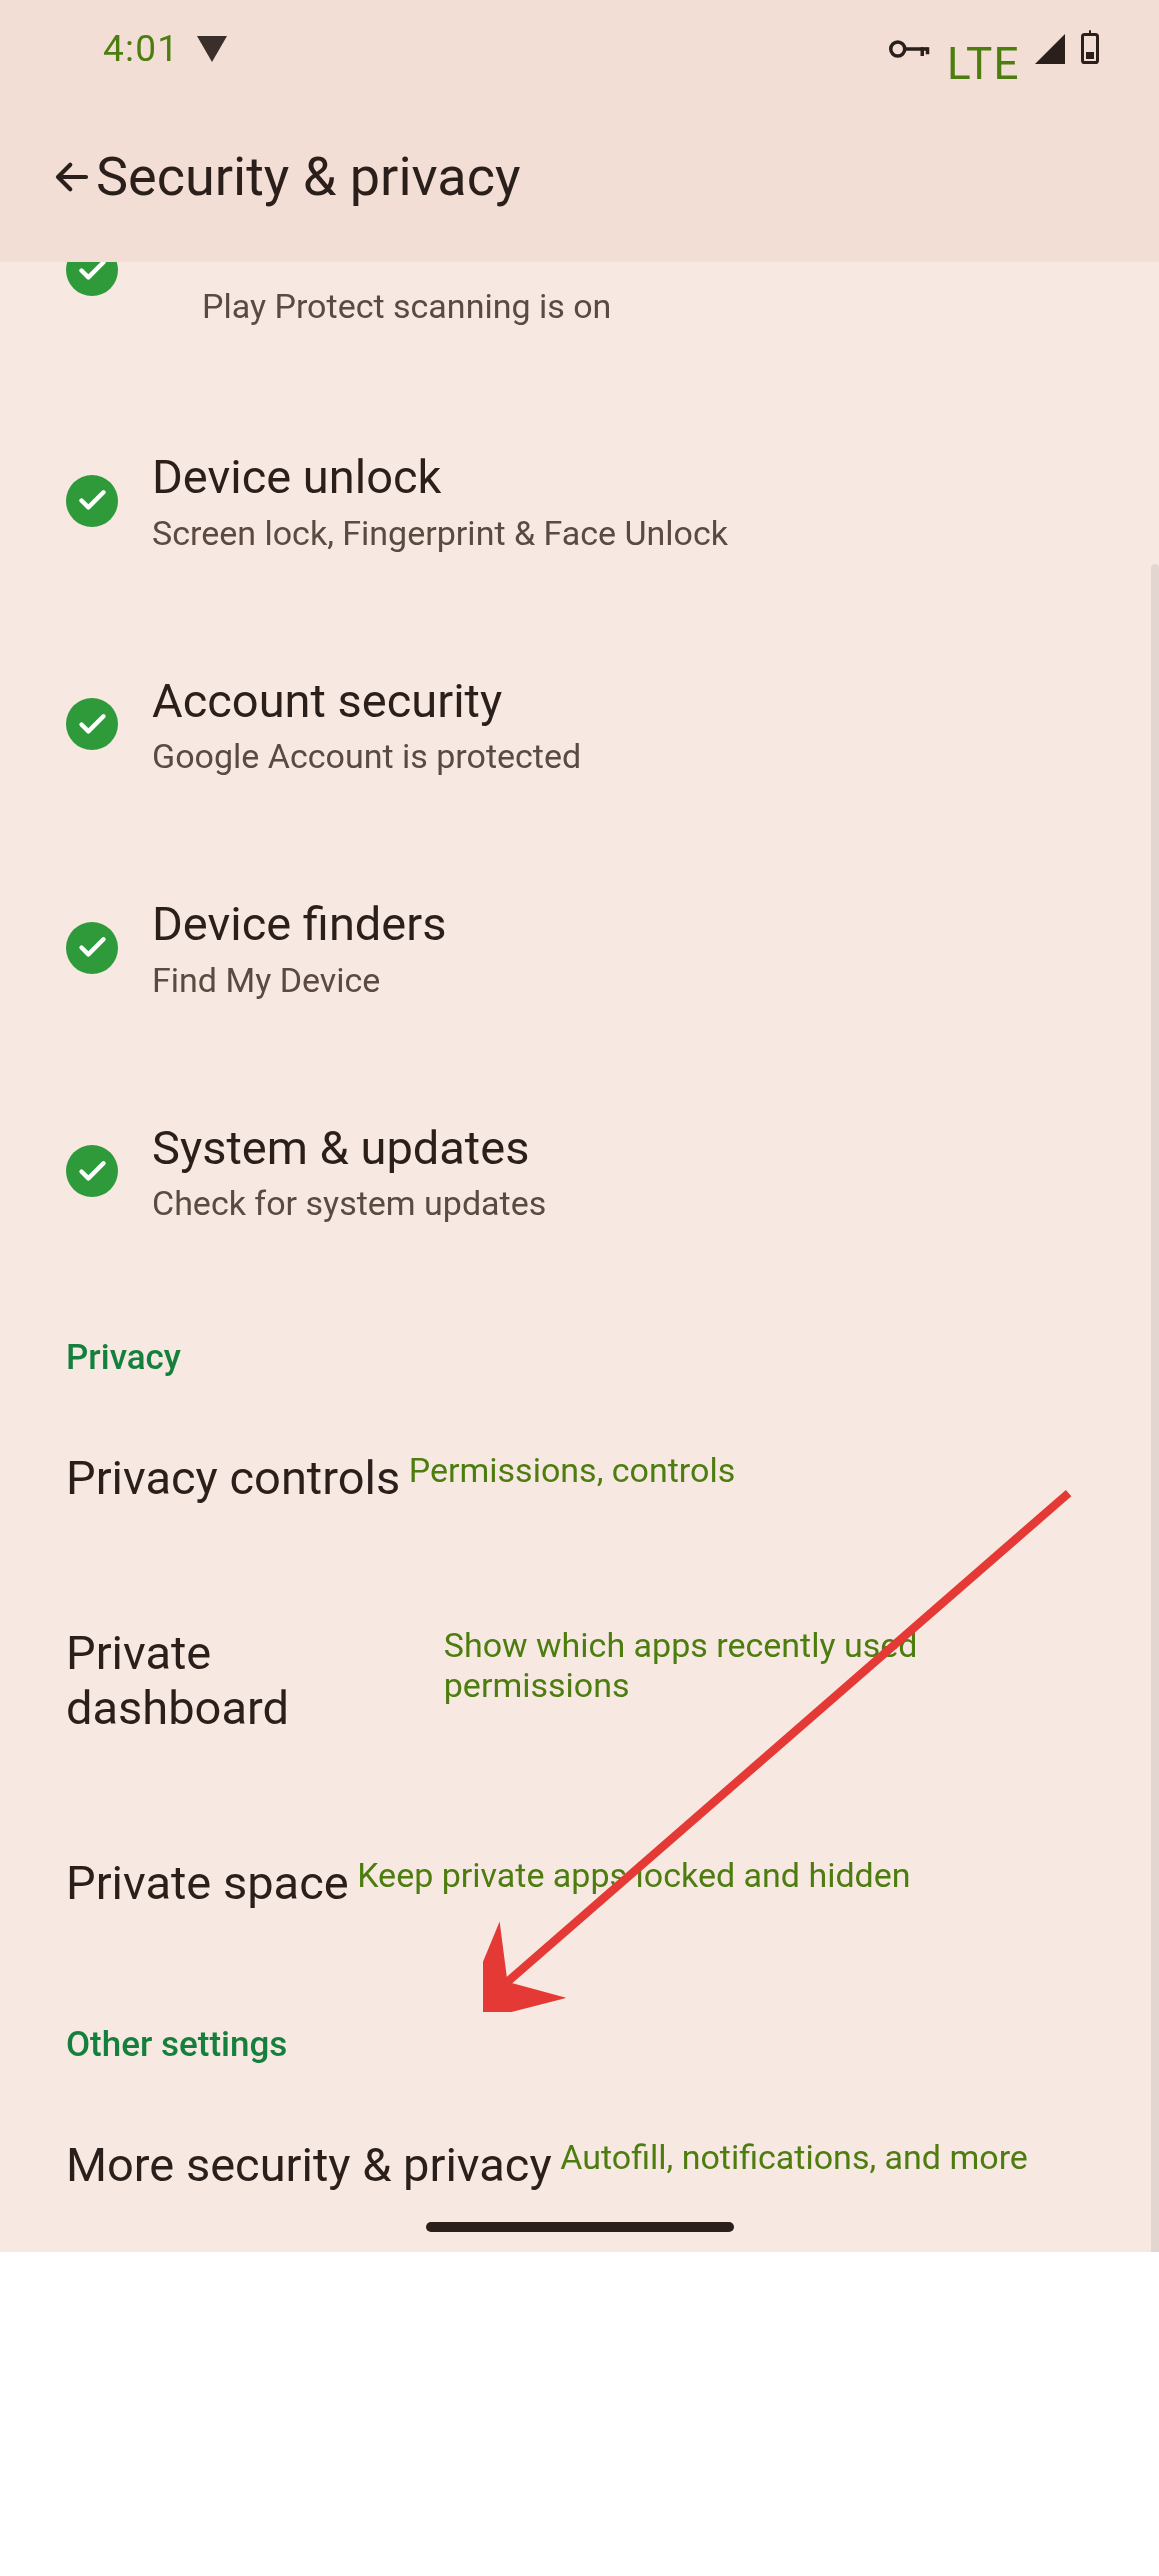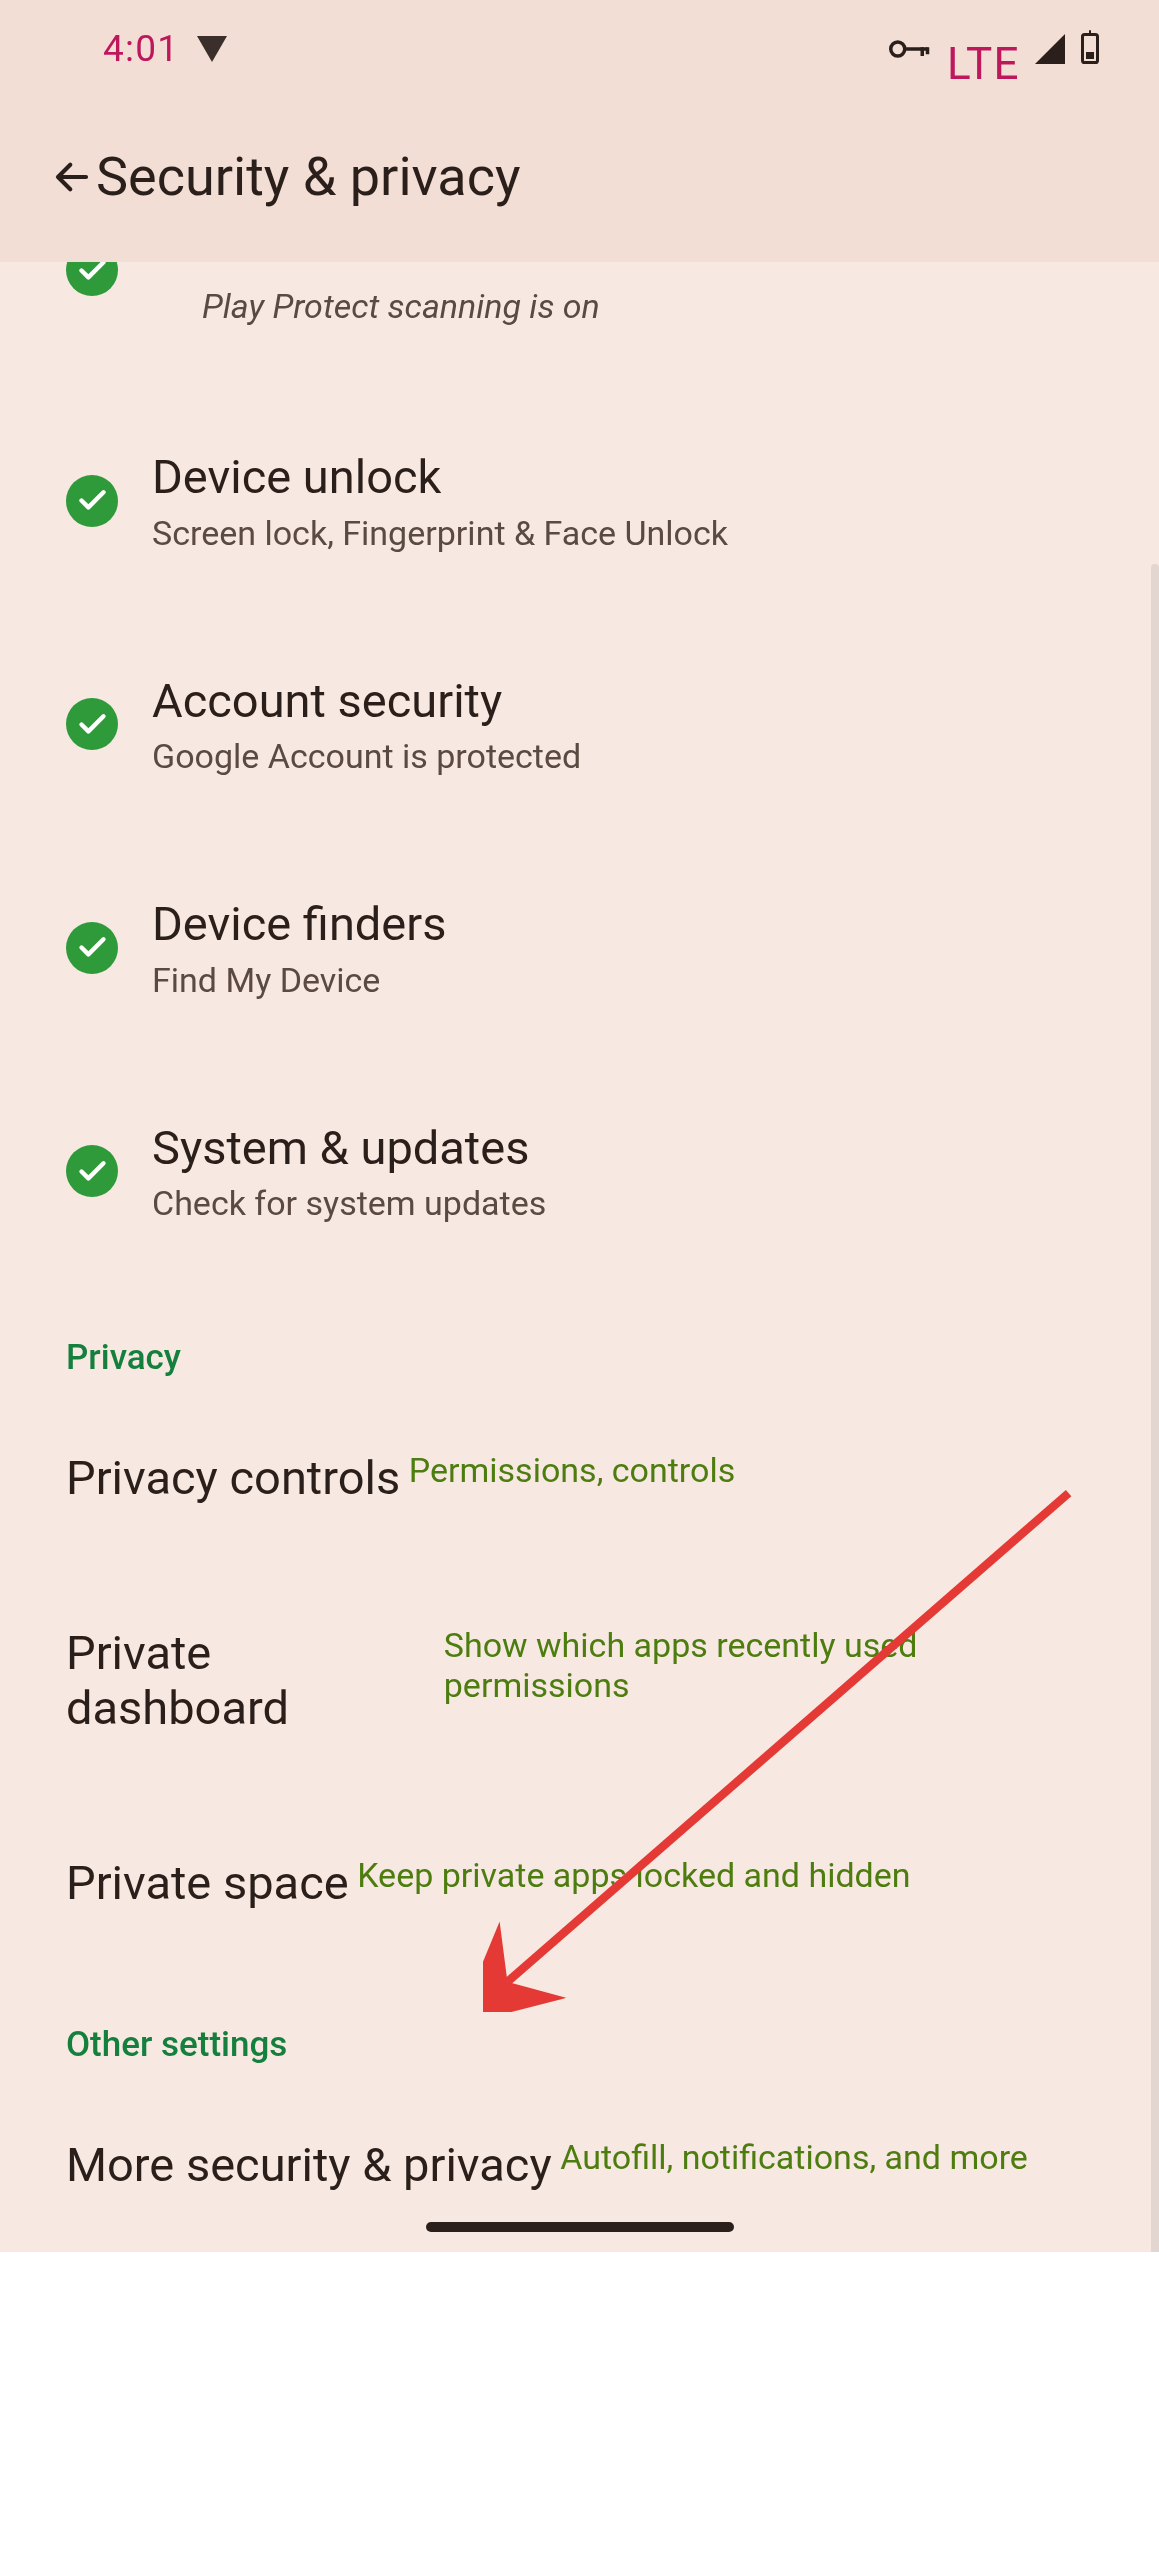--- a/index.html
+++ b/index.html
@@ -16,21 +16,21 @@
     position: relative;
   }
 
   
   .statusbar {
     height: 97px;
     display: flex;
     align-items: center;
     padding: 0 60px 0 103px;
     font-size: 37px;
-    color: #be185d;
+    color: #4d7c0f;
     background: #f3ded6;
     font-weight: 400;
   }
   .statusbar .clock {
     flex: 0 0 auto;
     display: flex;
     align-items: center;
     gap: 12px;
     letter-spacing: 1.2px;
   }
@@ -94,21 +94,20 @@
     font-weight: 450;
     color: #2b1f1b;
   }
 
   
   .topcut {
     position: relative;
     height: 127px;
     overflow: hidden;
     padding: 0 66px;
-    font-style: italic;
   }
   .topcut .checkicon {
     position:absolute;
     left: 66px;
     top: -18px;
   }
   .topcut .sub {
     position:absolute;
     left: 202px;
     top: 24px;

